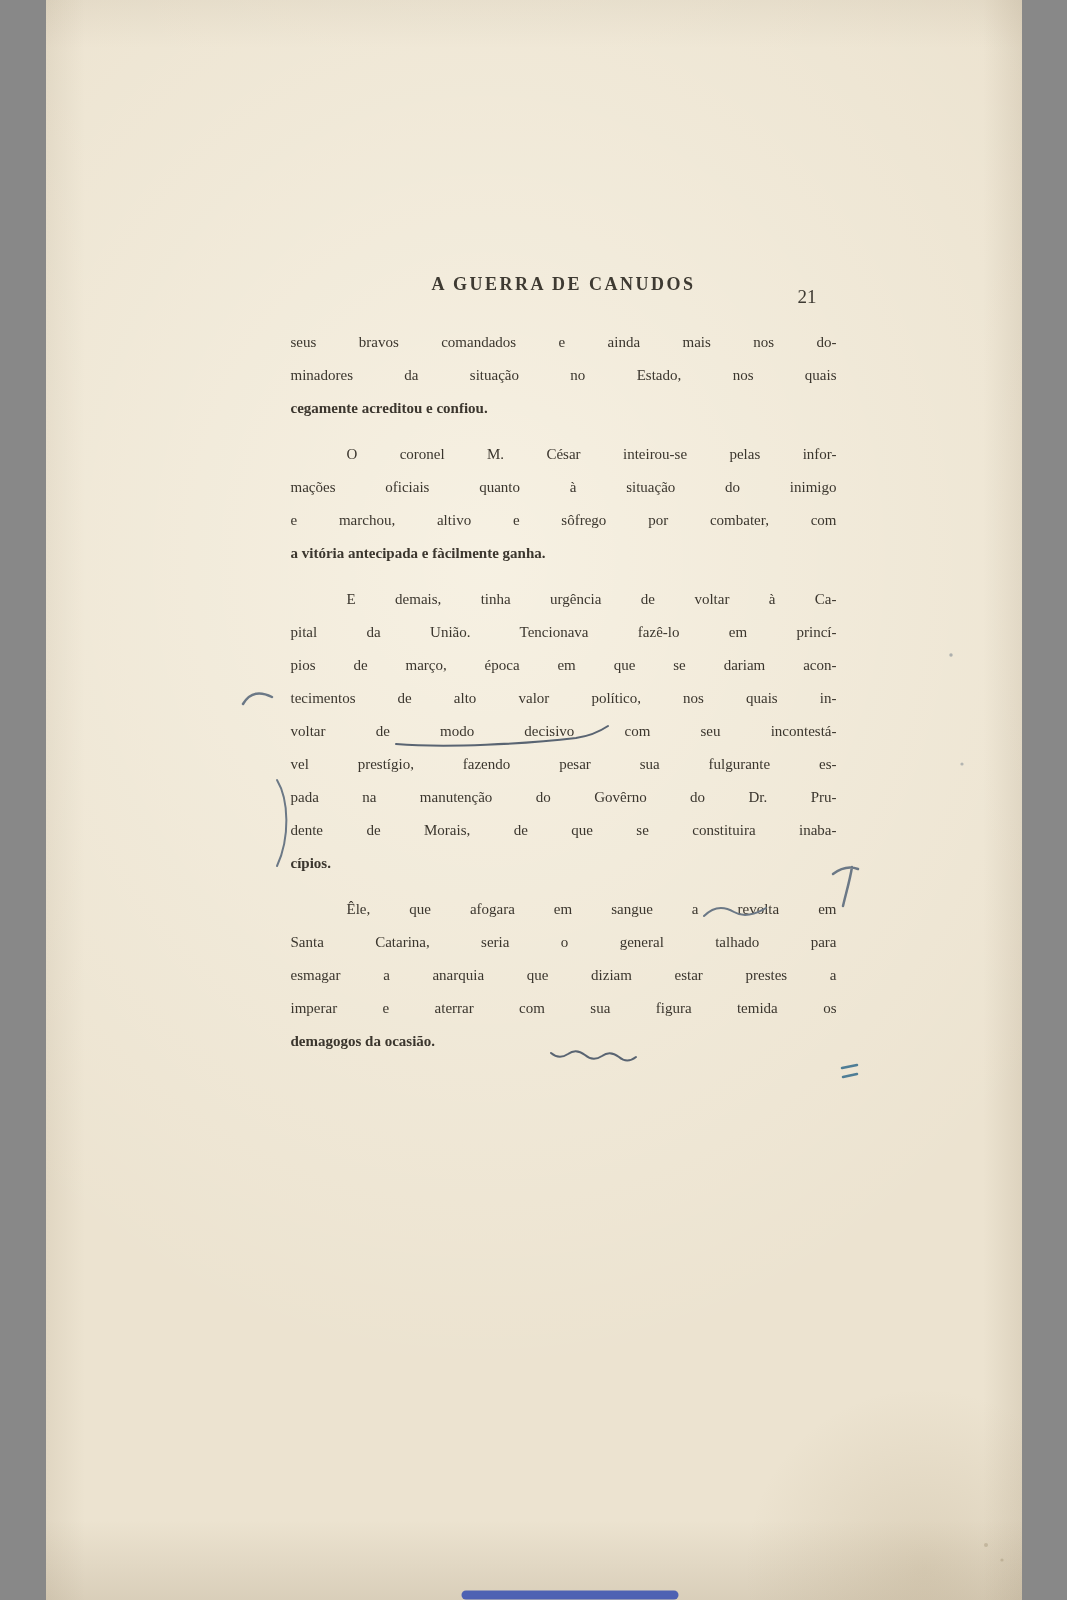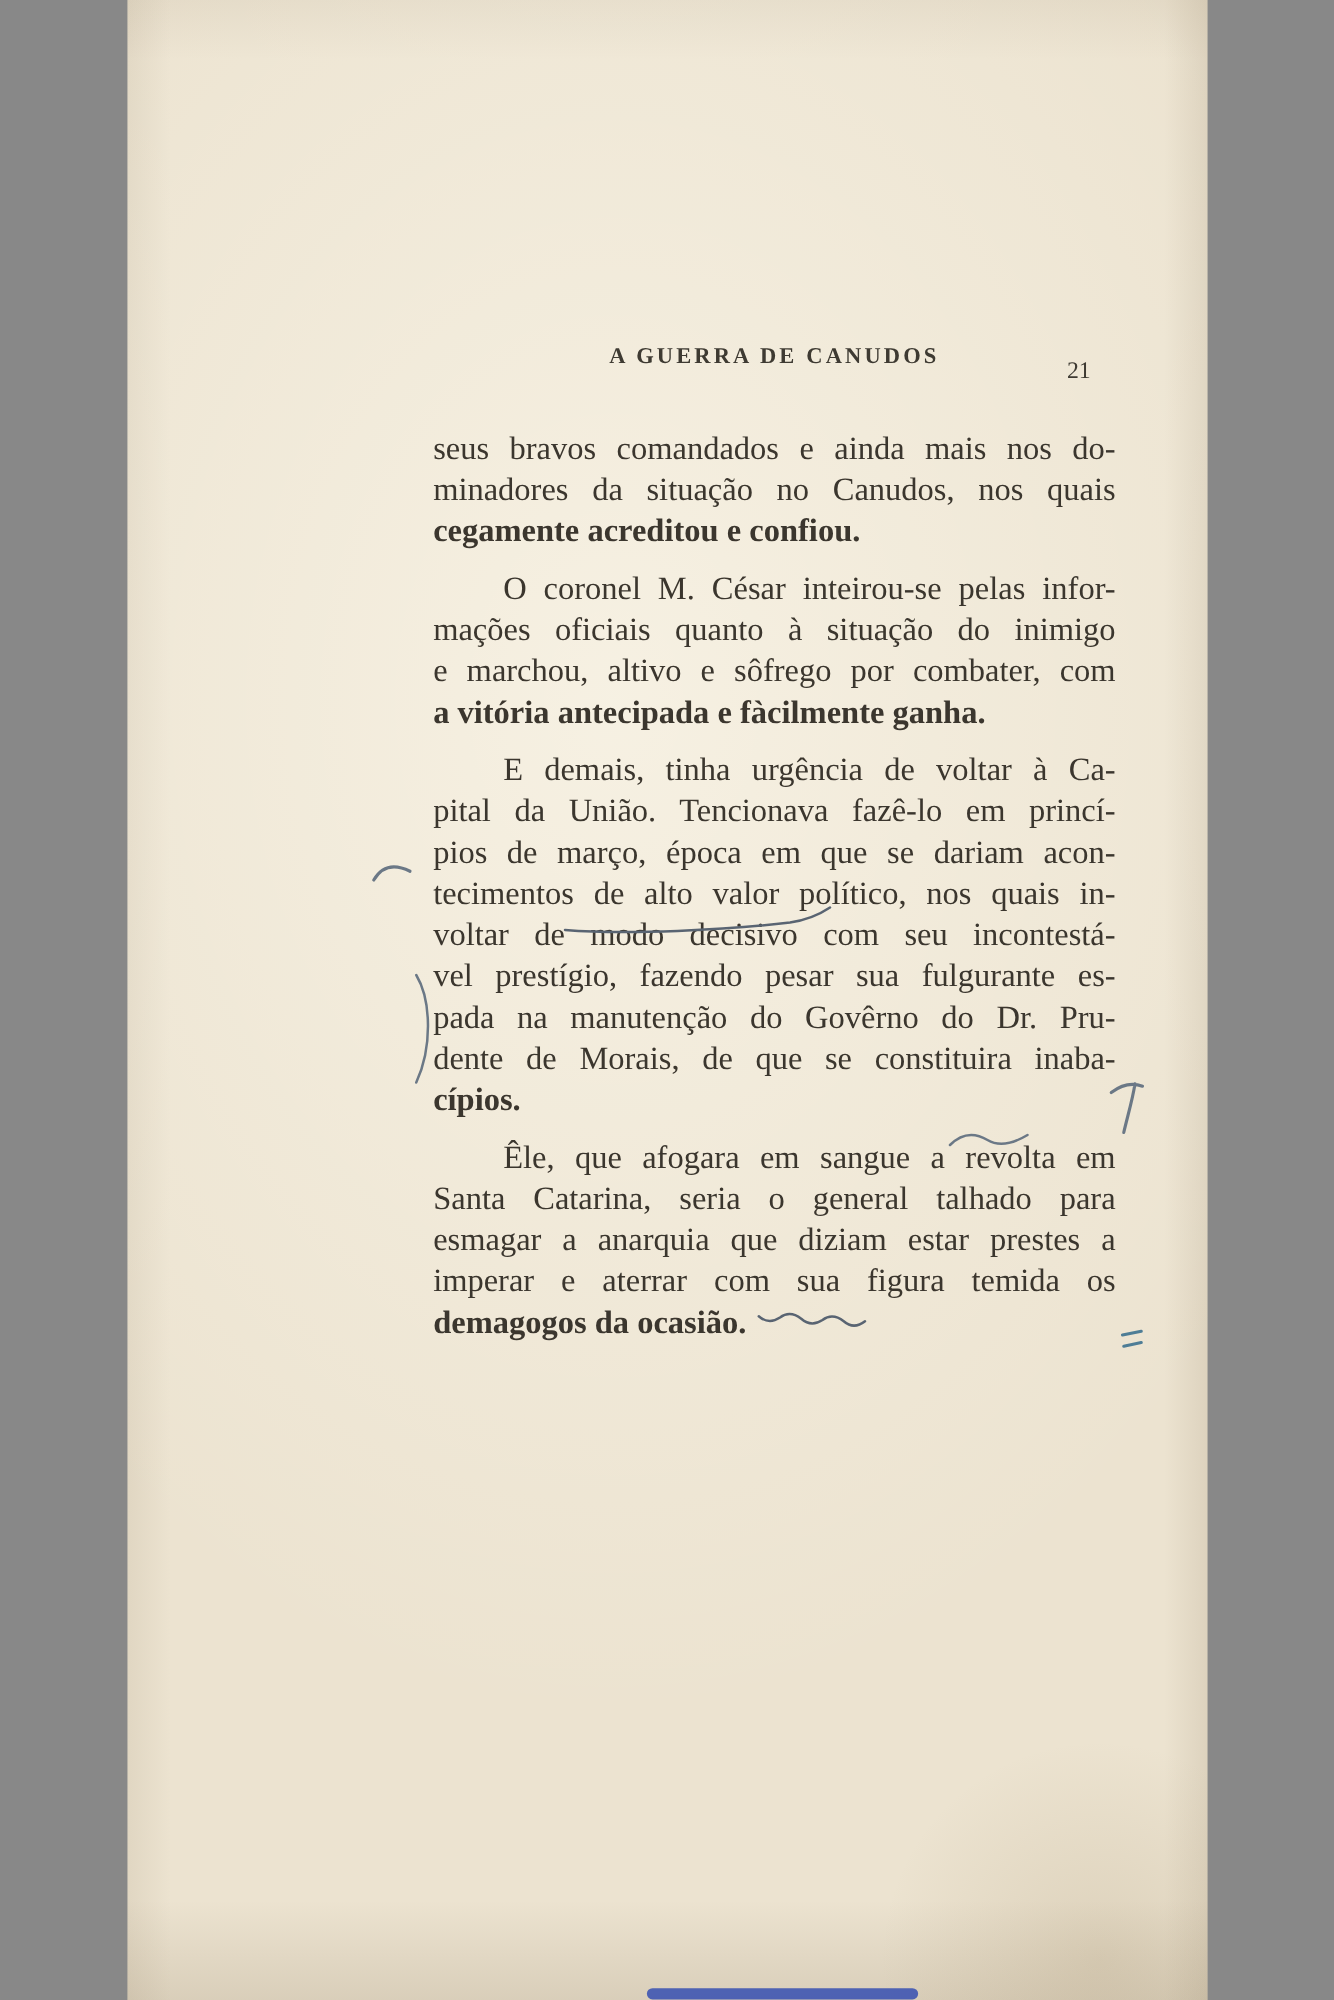--- a/index.html
+++ b/index.html
@@ -1,18 +1,18 @@
 <!DOCTYPE html>
 <html><head>
 <meta charset="utf-8">
 <style>
   html,body{margin:0;padding:0;background:#888;}
   .page{
     position:relative;
-    width:864px;height:1600px;
+    width:976px;height:1600px;
     margin:0 auto;
     background-color:#ece3d0;
     background-image:
       radial-gradient(ellipse 120% 85% at 45% 35%, rgba(255,252,242,0.55) 0%, rgba(255,250,235,0.0) 60%),
       radial-gradient(circle at 90% 98%, rgba(150,128,90,0.18) 0%, rgba(150,128,90,0) 10%),
       linear-gradient(to right, rgba(120,100,70,0.10) 0%, rgba(120,100,70,0) 4%, rgba(120,100,70,0) 96%, rgba(120,100,70,0.13) 100%),
       linear-gradient(to bottom, rgba(120,100,70,0.08) 0%, rgba(120,100,70,0) 3%, rgba(120,100,70,0) 95%, rgba(120,100,70,0.16) 100%);
     overflow:hidden;
     font-family:"Liberation Serif","DejaVu Serif",serif;
     color:#3b362e;
@@ -28,22 +28,22 @@
     letter-spacing:2.5px;
     color:#3e3a32;
   }
   .header .pagenum{
     position:absolute;right:20px;top:12px;
     font-size:19px;
     color:#3e3a32;
   }
   .body-text{
     position:absolute;
-    top:342px;left:245px;width:546px;
-    font-size:26px;
+    top:326px;left:245px;width:546px;
+    font-size:15px;
     line-height:33px;
   }
   p.para{margin:0 0 13px 0;padding:0;}
   p.para .ln{
     display:block;
     text-align:justify;
     text-align-last:justify;
     text-justify:inter-word;
     white-space:normal;
   }
@@ -60,21 +60,21 @@
 <div class="page">
 
   <div class="header">
     <div class="title">A GUERRA DE CANUDOS</div>
     <div class="pagenum">21</div>
   </div>
 
   <div class="body-text">
       <p class="para">
         <span class="ln">seus bravos comandados e ainda mais nos do-</span>
-        <span class="ln">minadores da situação no Canudos, nos quais</span>
+        <span class="ln">minadores da situação no Estado, nos quais</span>
         <span class="ln last">cegamente acreditou e confiou.</span>
       </p>
       <p class="para indent">
         <span class="ln">O coronel M. César inteirou-se pelas infor-</span>
         <span class="ln">mações oficiais quanto à situação do inimigo</span>
         <span class="ln">e marchou, altivo e sôfrego por combater, com</span>
         <span class="ln last">a vitória antecipada e fàcilmente ganha.</span>
       </p>
       <p class="para indent">
         <span class="ln">E demais, tinha urgência de voltar à Ca-</span>

